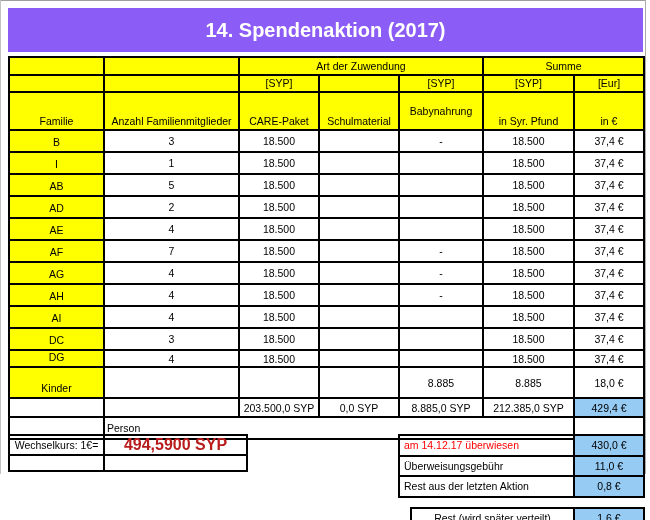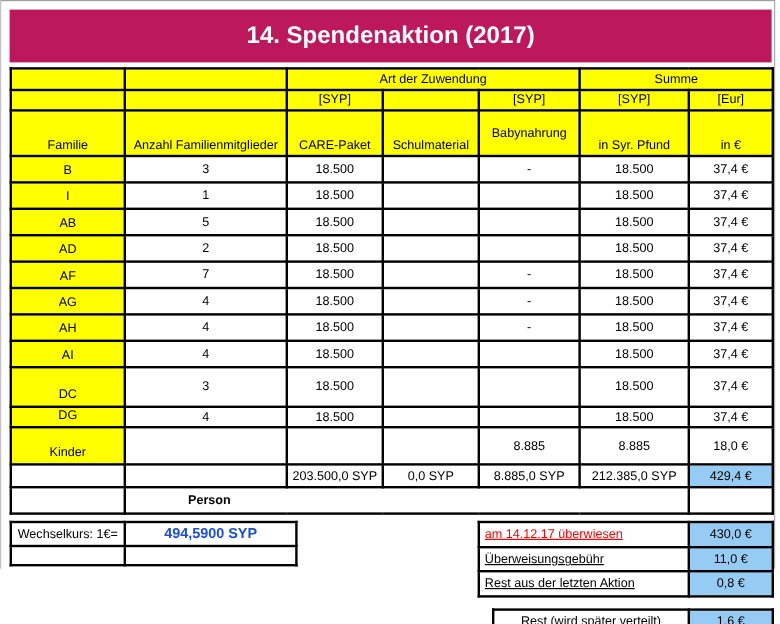--- a/index.html
+++ b/index.html
@@ -1,37 +1,37 @@
 <!DOCTYPE html>
 <html><head>
 <meta charset="utf-8">
 <style>
   html,body{margin:0;padding:0;background:#fff;}
   .page{position:relative;width:650px;height:520px;background:#ffffff;
         font-family:"Liberation Sans",sans-serif;font-size:10.5px;color:#000;overflow:hidden;}
   .edge-top{position:absolute;left:0;top:0;width:646px;height:1px;background:#9e9e9e;}
   .edge-left{position:absolute;left:0;top:0;width:1px;height:474px;background:#c2c2c2;}
   .edge-right{position:absolute;left:645px;top:0;width:1px;height:474px;background:#ababab;}
-  .title-bar{position:absolute;left:8px;top:8px;width:635px;height:44px;background:#be185d;
+  .title-bar{position:absolute;left:8px;top:8px;width:635px;height:44px;background:#8b5cf6;
              color:#fff;font-size:20px;font-weight:bold;text-align:center;line-height:44px;}
   table{border-collapse:collapse;table-layout:fixed;}
   td{border:2px solid #000;padding:0 2px;text-align:center;vertical-align:middle;
      overflow:hidden;line-height:1.15;white-space:nowrap;}
   .main{position:absolute;left:8px;top:56px;}
   .yellow{background:#FFFF00;}
   .blue{background:#96CBF3;}
   .vbottom{vertical-align:bottom;padding-bottom:2px;}
   .fam{background:#FFFF00;vertical-align:bottom;padding-bottom:3px;}
   .person-cell{text-align:left;}
-  .person-cell span{display:inline-block;width:135px;text-align:center;font-weight:bold;}
+  .person-cell span{display:inline-block;width:135px;text-align:left;}
   .exch{position:absolute;left:8px;top:434px;}
-  .exch-val{color:#1d4ed8;font-weight:bold;font-size:12px;}
+  .exch-val{color:#b91c1c;font-weight:bold;font-size:16px;}
   .settle{position:absolute;left:398px;top:434px;}
   .settle-last{position:absolute;left:410px;top:496px;margin-top:11px;}
-  .lbl{text-align:left;padding-left:4px;text-decoration:underline;}
+  .lbl{text-align:left;padding-left:4px;}
   .red{color:#FF0000;}
 </style>
 </head>
 <body>
 
 <div class="page">
   <div class="edge-top"></div>
   <div class="edge-left"></div>
   <div class="edge-right"></div>
 
@@ -103,20 +103,29 @@
     <tr style="height:22px">
       <td class="fam">AD</td>
       <td>2</td>
       <td>18.500</td>
       <td></td>
       <td></td>
       <td>18.500</td>
       <td>37,4 €</td>
     </tr>
     <tr style="height:22px">
+      <td class="fam">AE</td>
+      <td>4</td>
+      <td>18.500</td>
+      <td></td>
+      <td></td>
+      <td>18.500</td>
+      <td>37,4 €</td>
+    </tr>
+    <tr style="height:22px">
       <td class="fam">AF</td>
       <td>7</td>
       <td>18.500</td>
       <td></td>
       <td>-</td>
       <td>18.500</td>
       <td>37,4 €</td>
     </tr>
     <tr style="height:22px">
       <td class="fam">AG</td>
@@ -138,21 +147,21 @@
     </tr>
     <tr style="height:22px">
       <td class="fam">AI</td>
       <td>4</td>
       <td>18.500</td>
       <td></td>
       <td></td>
       <td>18.500</td>
       <td>37,4 €</td>
     </tr>
-    <tr style="height:33px">
+    <tr style="height:22px">
       <td class="fam">DC</td>
       <td>3</td>
       <td>18.500</td>
       <td></td>
       <td></td>
       <td>18.500</td>
       <td>37,4 €</td>
     </tr>
     <tr style="height:16px">
       <td class="fam">DG</td>

